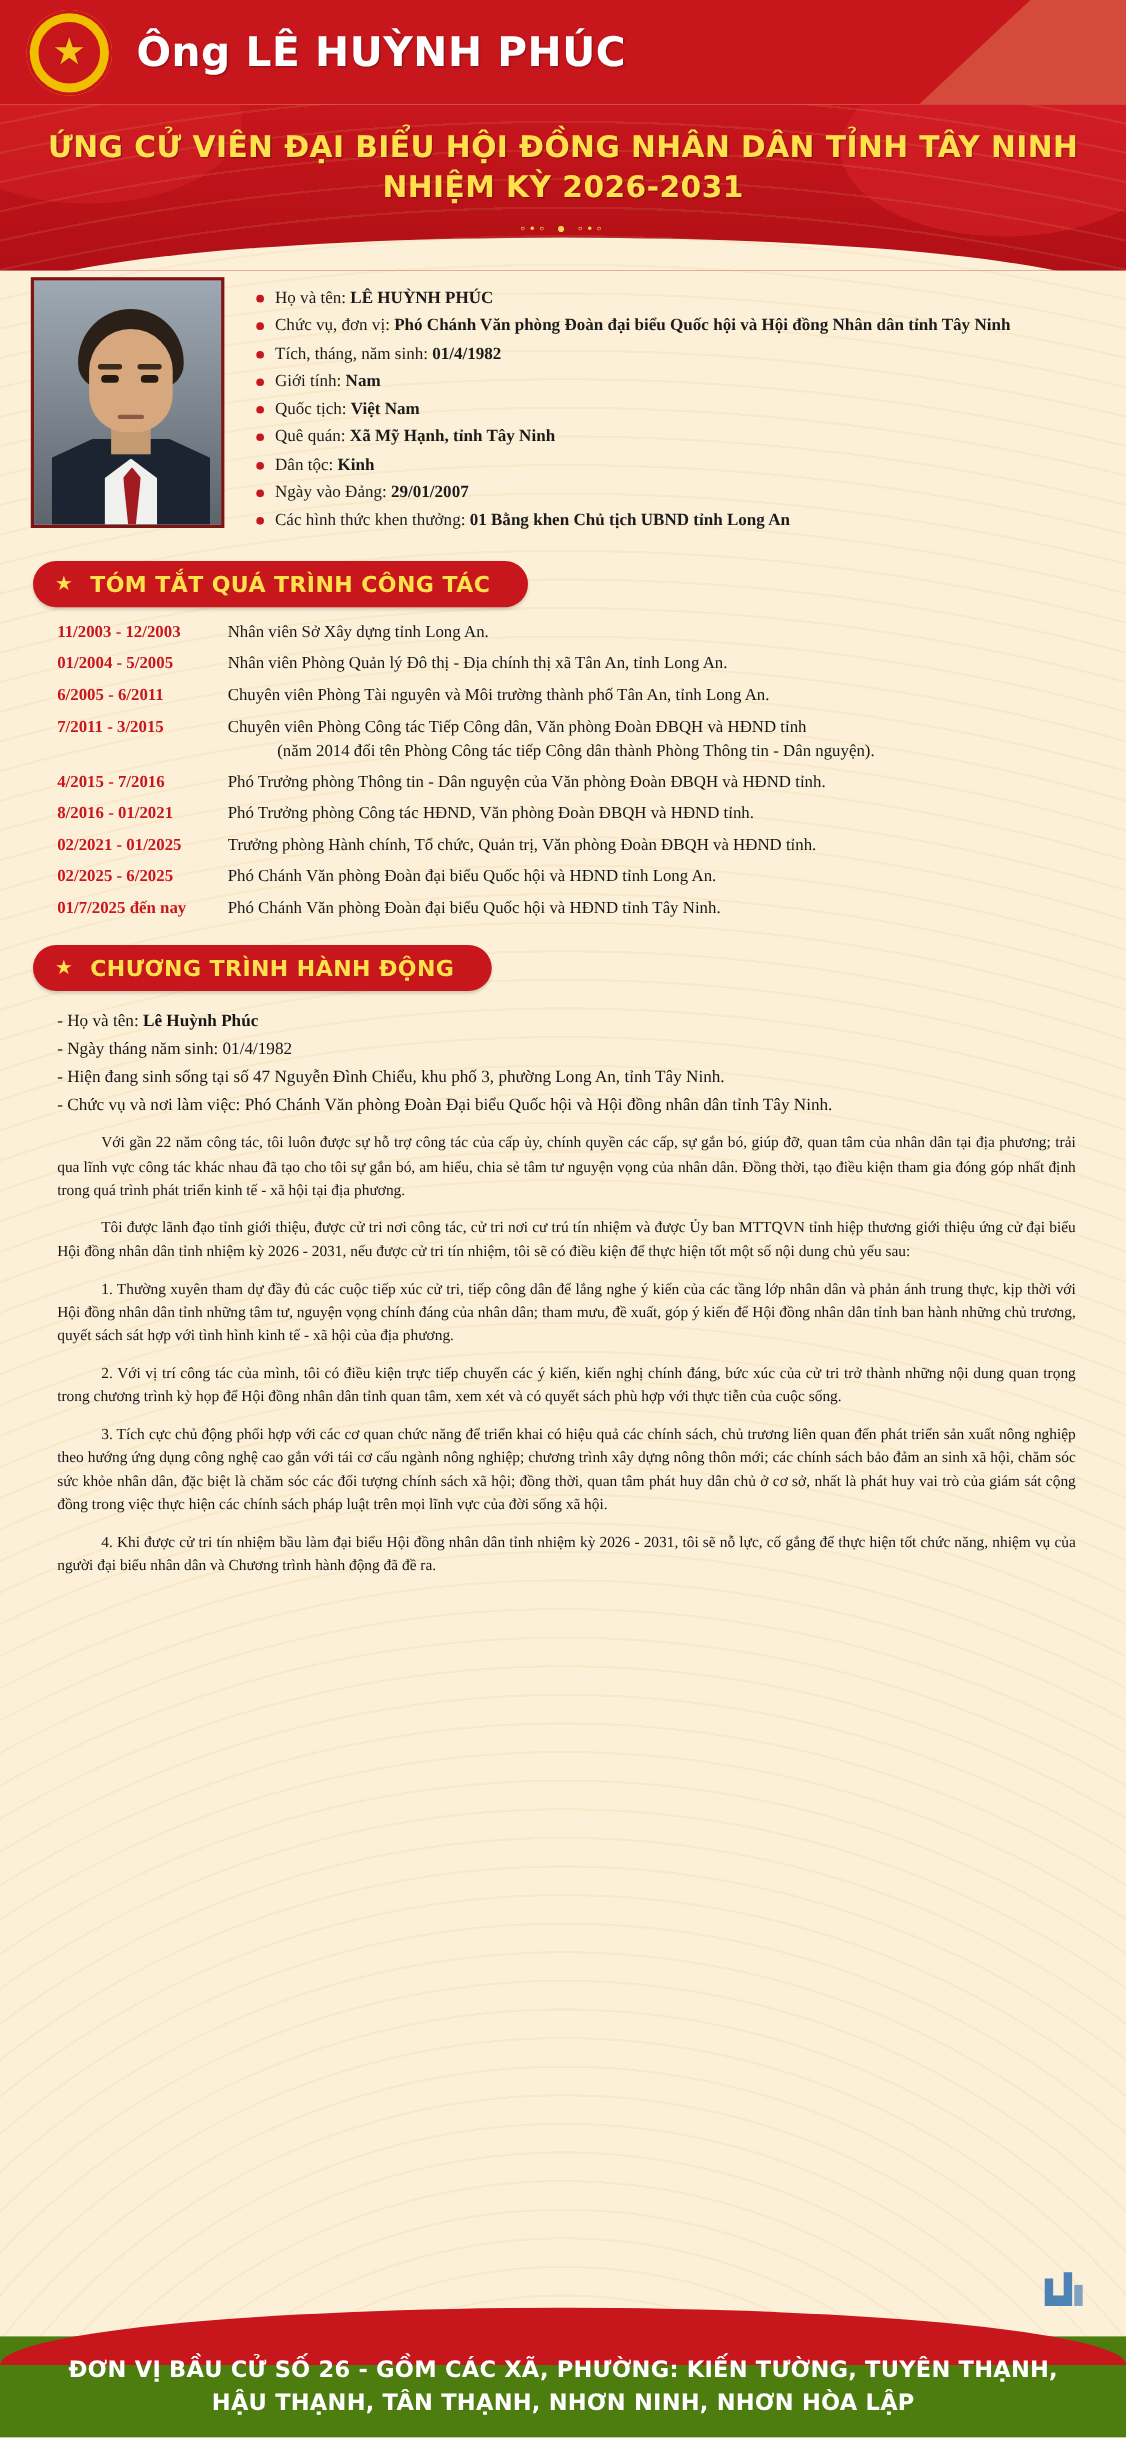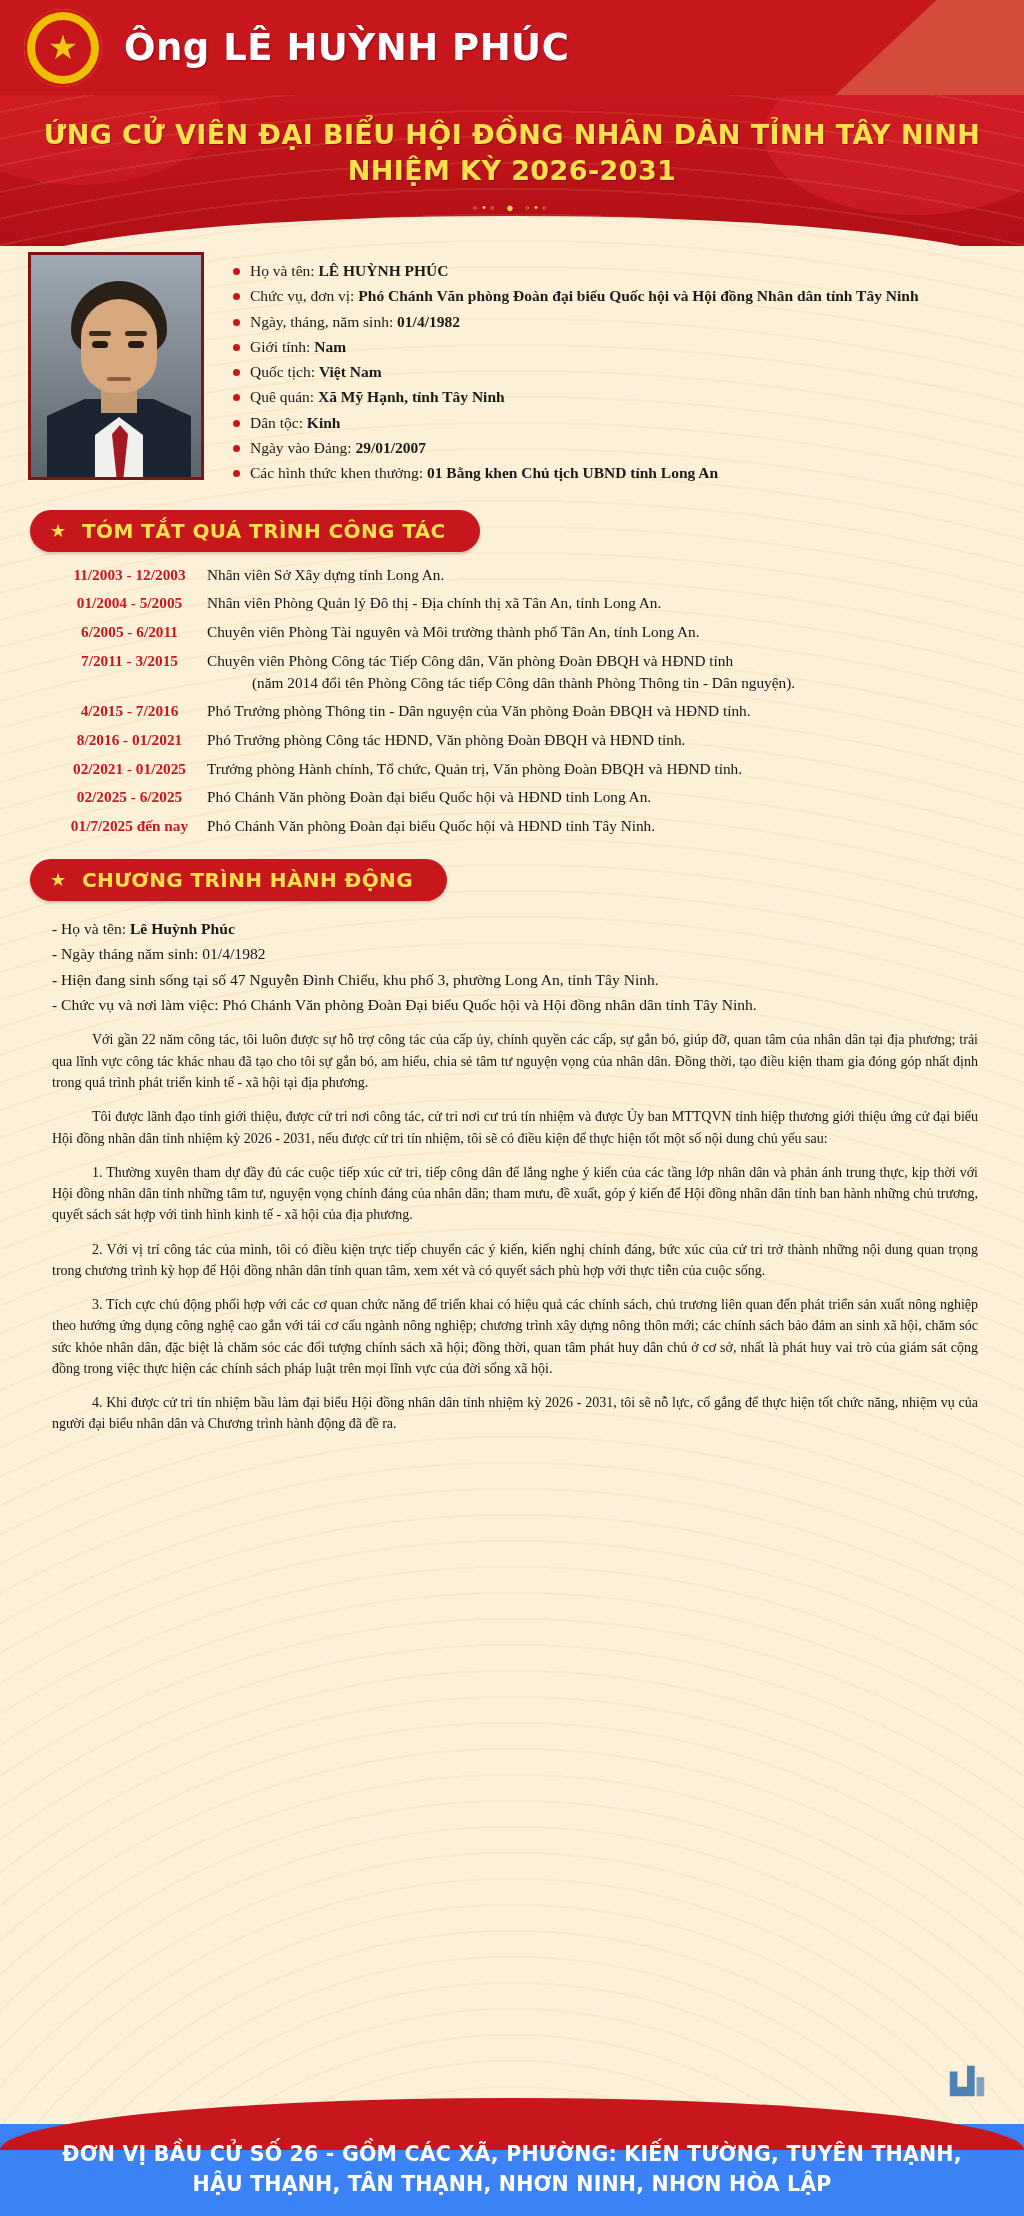--- a/index.html
+++ b/index.html
@@ -238,21 +238,20 @@
     color:#ffe14d; font-size:18px; line-height:1;
   }
 
   
   .history { padding:0 14px 0 30px; }
   .hrow { display:flex; margin-bottom:7px; font-size:15.3px; line-height:1.42; }
   .hdate {
     flex:0 0 155px;
     color:#c8161d;
     font-weight:bold;
-    text-align:center;
   }
   .hdesc { flex:1 1 auto; color:#161616; }
   .hdesc .cont { display:block;margin-left:45px; }
 
   
   .program { padding:4px 24px 0 30px; }
   .program .line {
     font-size:15.6px; line-height:1.5; margin-bottom:2px; color:#161616;
   }
   .program p {
@@ -272,21 +271,21 @@
     color:#2f6fb0;
     opacity:.85;
     z-index:2;
   }
 
   
   .footer {
     position:absolute;
     left:0; right:0; bottom:0;
     height:92px;
-    background:#3b82f6;
+    background:#4d7c0f;
     color:#ffffff;
     display:flex; align-items:center; justify-content:center;
     text-align:center;
     font-family:"DejaVu Sans", sans-serif;
     font-weight:bold;
     font-size:20.5px;
     line-height:1.45;
     letter-spacing:.2px;
     padding:0 30px;
     z-index:3;
@@ -343,21 +342,21 @@
 
     <div class="info">
       <ul>
         <li>
           <span>Họ và tên: </span><b>LÊ HUỲNH PHÚC</b>
         </li>
         <li>
           <span>Chức vụ, đơn vị: </span><b>Phó Chánh Văn phòng Đoàn đại biểu Quốc hội và Hội đồng Nhân dân tỉnh Tây Ninh</b>
         </li>
         <li>
-          <span>Ngày, tháng, năm sinh: </span><b>01/4/1982</b>
+          <span>Tích, tháng, năm sinh: </span><b>01/4/1982</b>
         </li>
         <li>
           <span>Giới tính: </span><b>Nam</b>
         </li>
         <li>
           <span>Quốc tịch: </span><b>Việt Nam</b>
         </li>
         <li>
           <span>Quê quán: </span><b>Xã Mỹ Hạnh, tỉnh Tây Ninh</b>
         </li>

